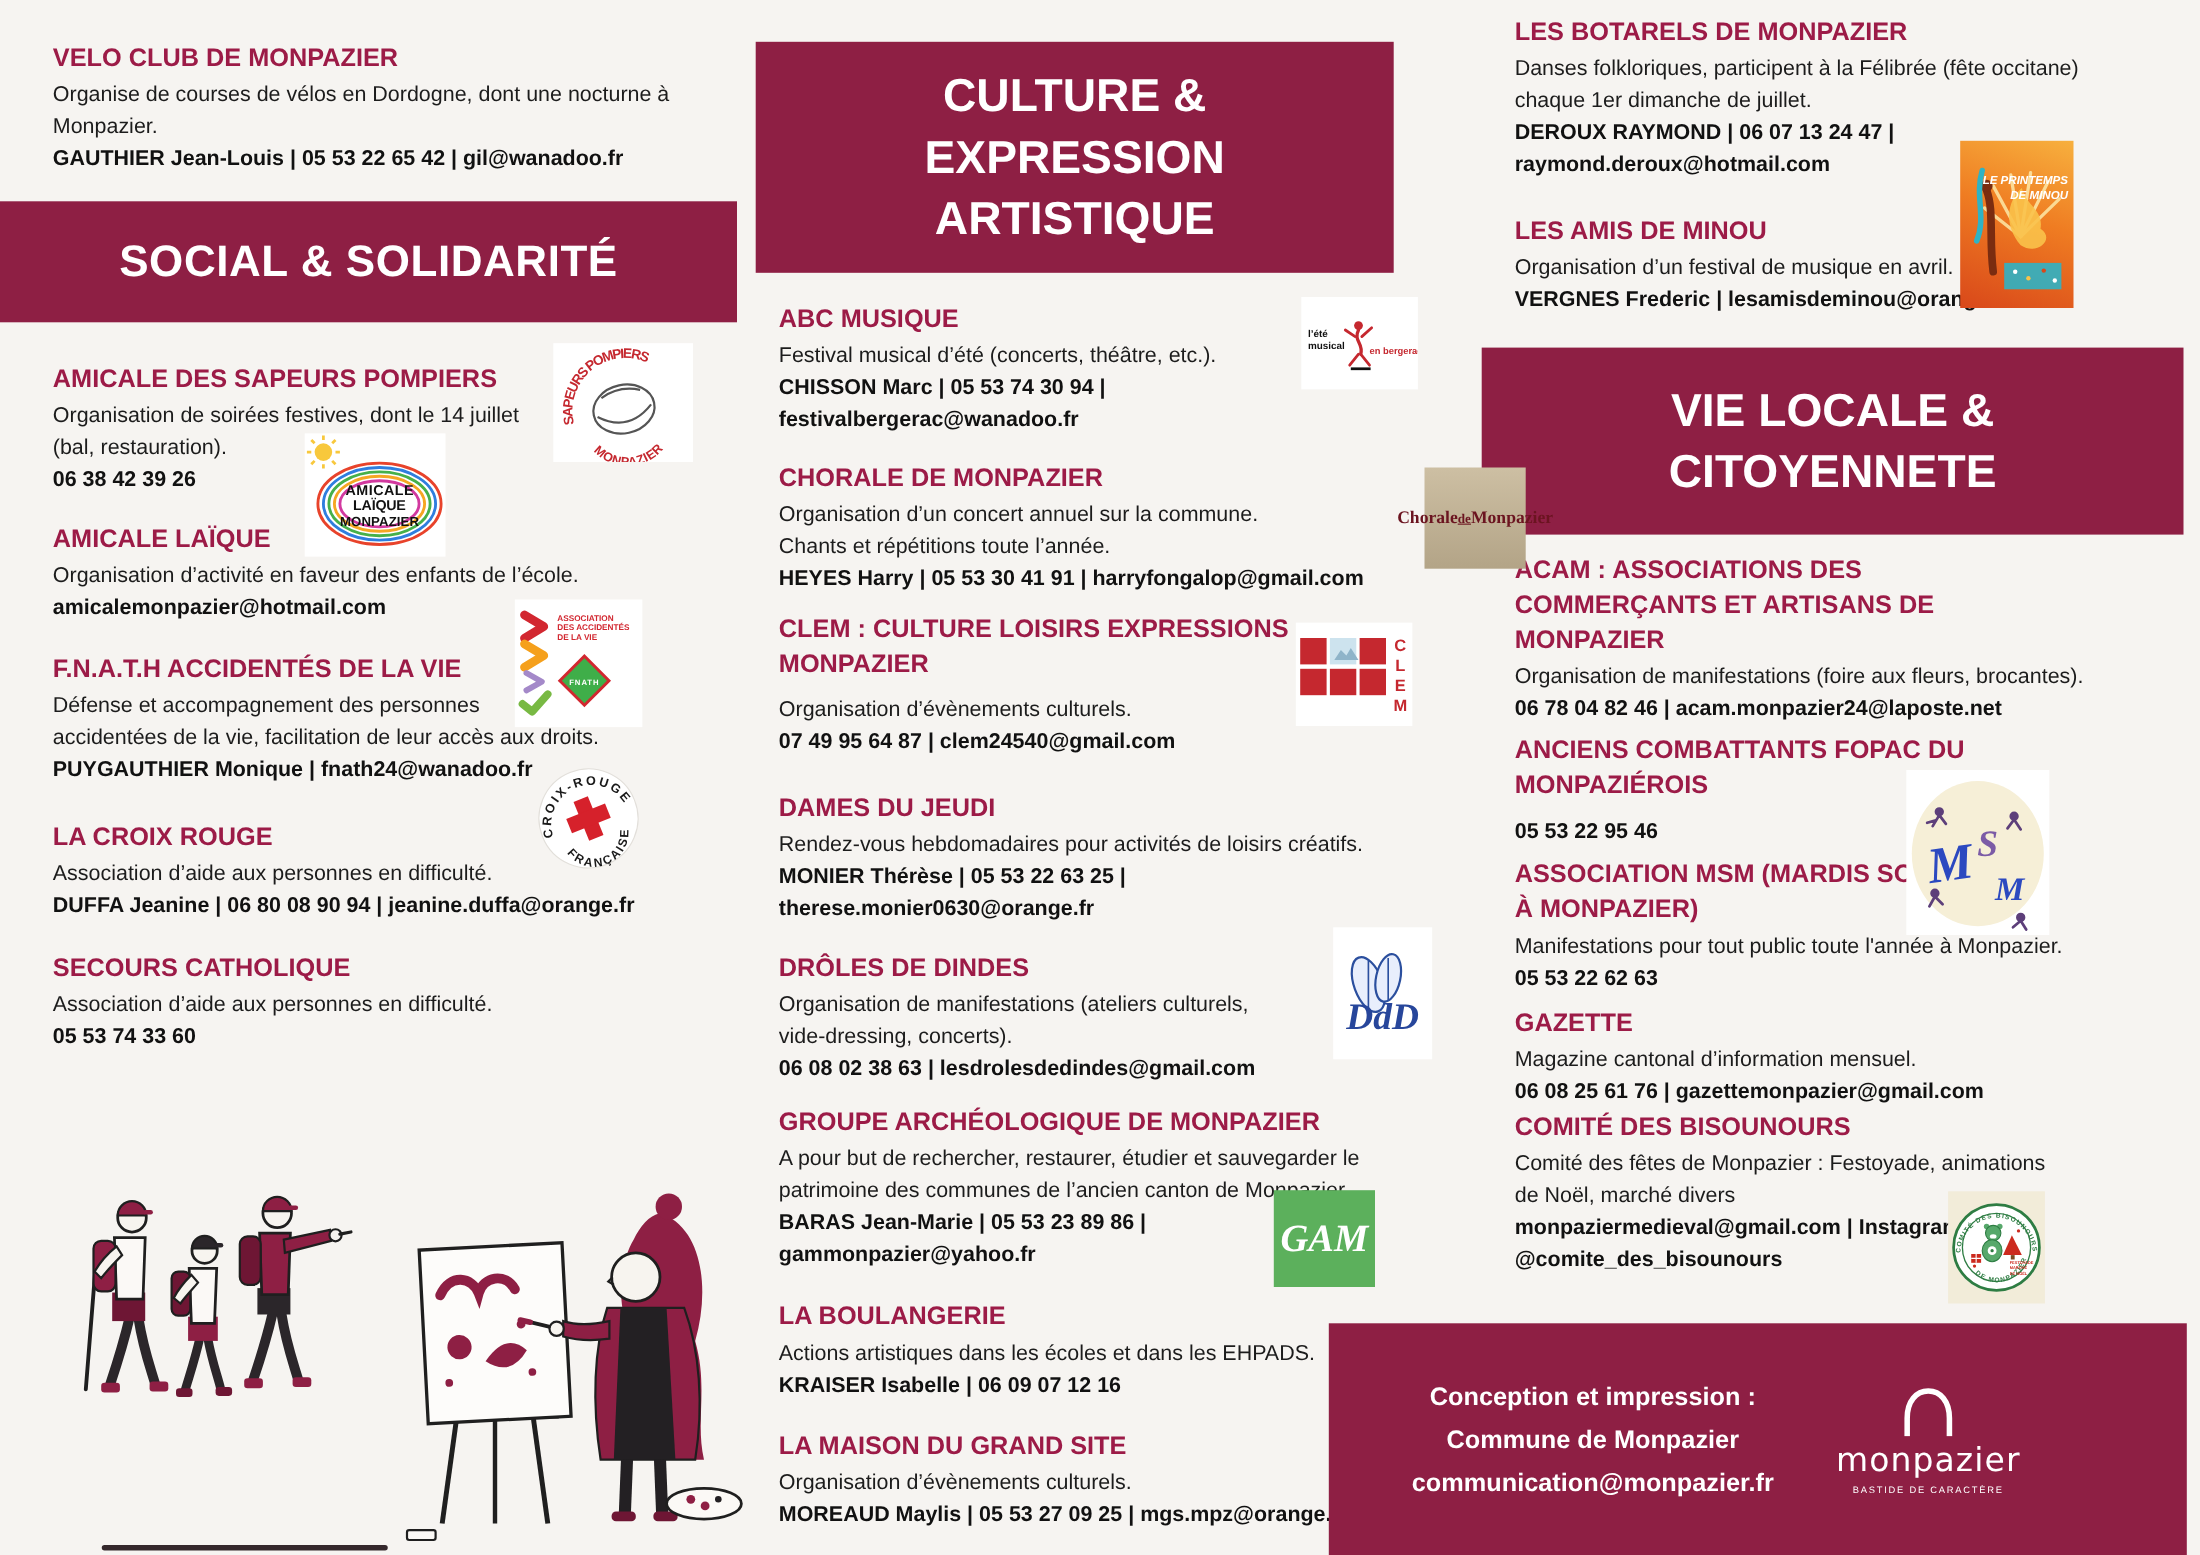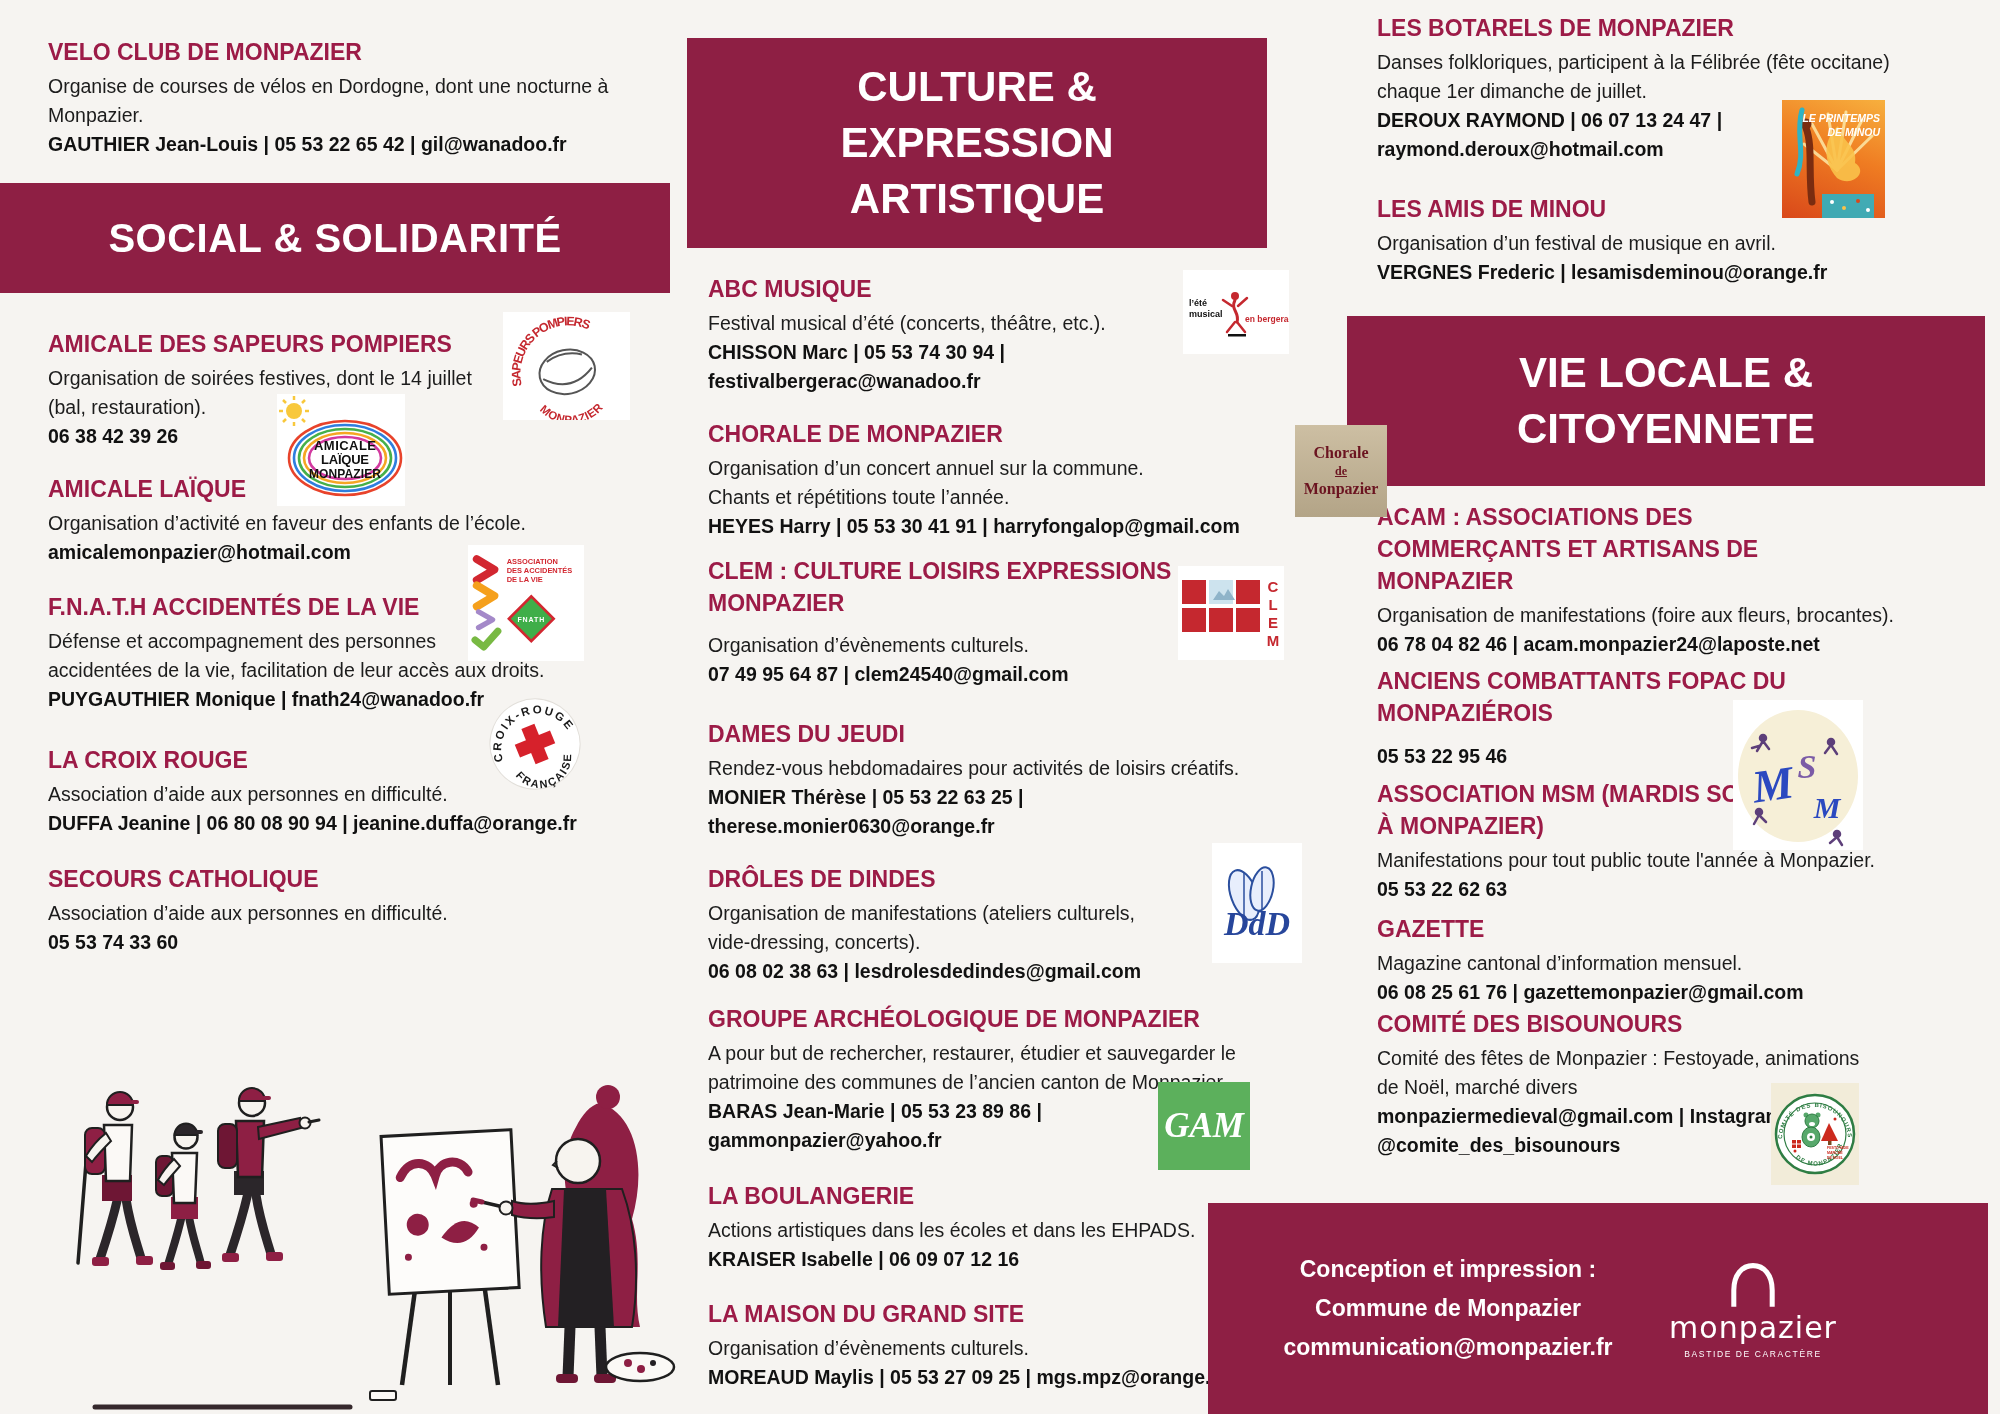--- a/index.html
+++ b/index.html
@@ -29,29 +29,29 @@
   .s-fopac .contact{margin-top:13px}
 
   .logo{position:absolute;background:#fff;}
   .logo svg{display:block;width:100%;height:100%;}
   #logo-sapeurs{left:503px;top:312px;width:127px;height:108px;}
   #logo-laique{left:277px;top:394px;width:128px;height:112px;}
   #logo-fnath{left:468px;top:545px;width:116px;height:116px;}
   #logo-croix{left:478px;top:688px;width:114px;height:112px;background:transparent;}
   #logo-ete{left:1183px;top:270px;width:106px;height:84px;}
   #logo-chorale{left:1295px;top:425px;width:92px;height:92px;background:linear-gradient(180deg,#cdbfa3,#b3a487);
-     display:flex;flex-direction:column;align-items:center;justify-content:center;
+     display:flex;flex-direction:row;align-items:center;justify-content:center;
      font-family:"Liberation Serif","DejaVu Serif",serif;color:#6b1420;font-weight:bold;text-align:center;}
   #logo-chorale .l1,#logo-chorale .l3{font-size:16px;line-height:20px;}
   #logo-chorale .l2{font-size:12px;line-height:16px;text-decoration:underline;}
   #logo-clem{left:1178px;top:566px;width:106px;height:94px;}
   #logo-ddd{left:1212px;top:843px;width:90px;height:120px;}
   #logo-gam{left:1158px;top:1082px;width:92px;height:88px;background:#5cb05c;display:flex;align-items:center;justify-content:center;
      font-family:"Liberation Serif","DejaVu Serif",serif;font-style:italic;font-weight:bold;font-size:35px;color:#fff;}
-  #logo-printemps{left:1782px;top:100px;width:103px;height:118px;background:linear-gradient(200deg,#f7b03e 0%,#ef7c22 45%,#d9481a 100%);}
+  #logo-printemps{left:1782px;top:128px;width:103px;height:152px;background:linear-gradient(200deg,#f7b03e 0%,#ef7c22 45%,#d9481a 100%);}
   #logo-msm{left:1733px;top:700px;width:130px;height:150px;}
   #logo-bisou{left:1771px;top:1083px;width:88px;height:102px;background:#f2ecd9;}
 
   .footer{position:absolute;left:1208px;top:1203px;width:780px;height:211px;background:#8e1f44;
           display:flex;align-items:center;}
   .footer-text{margin-left:55px;width:370px;text-align:center;color:#fff;font-weight:bold;
                font-size:23px;line-height:39px;white-space:pre-line;}
   .footer-logo{margin-left:35px;width:170px;text-align:center;color:#fff;}
   .footer-logo .arch{width:64px;height:48px;margin:0 auto;}
   .footer-logo .name{font-family:"DejaVu Sans",sans-serif;font-size:30px;letter-spacing:1px;line-height:34px;}

